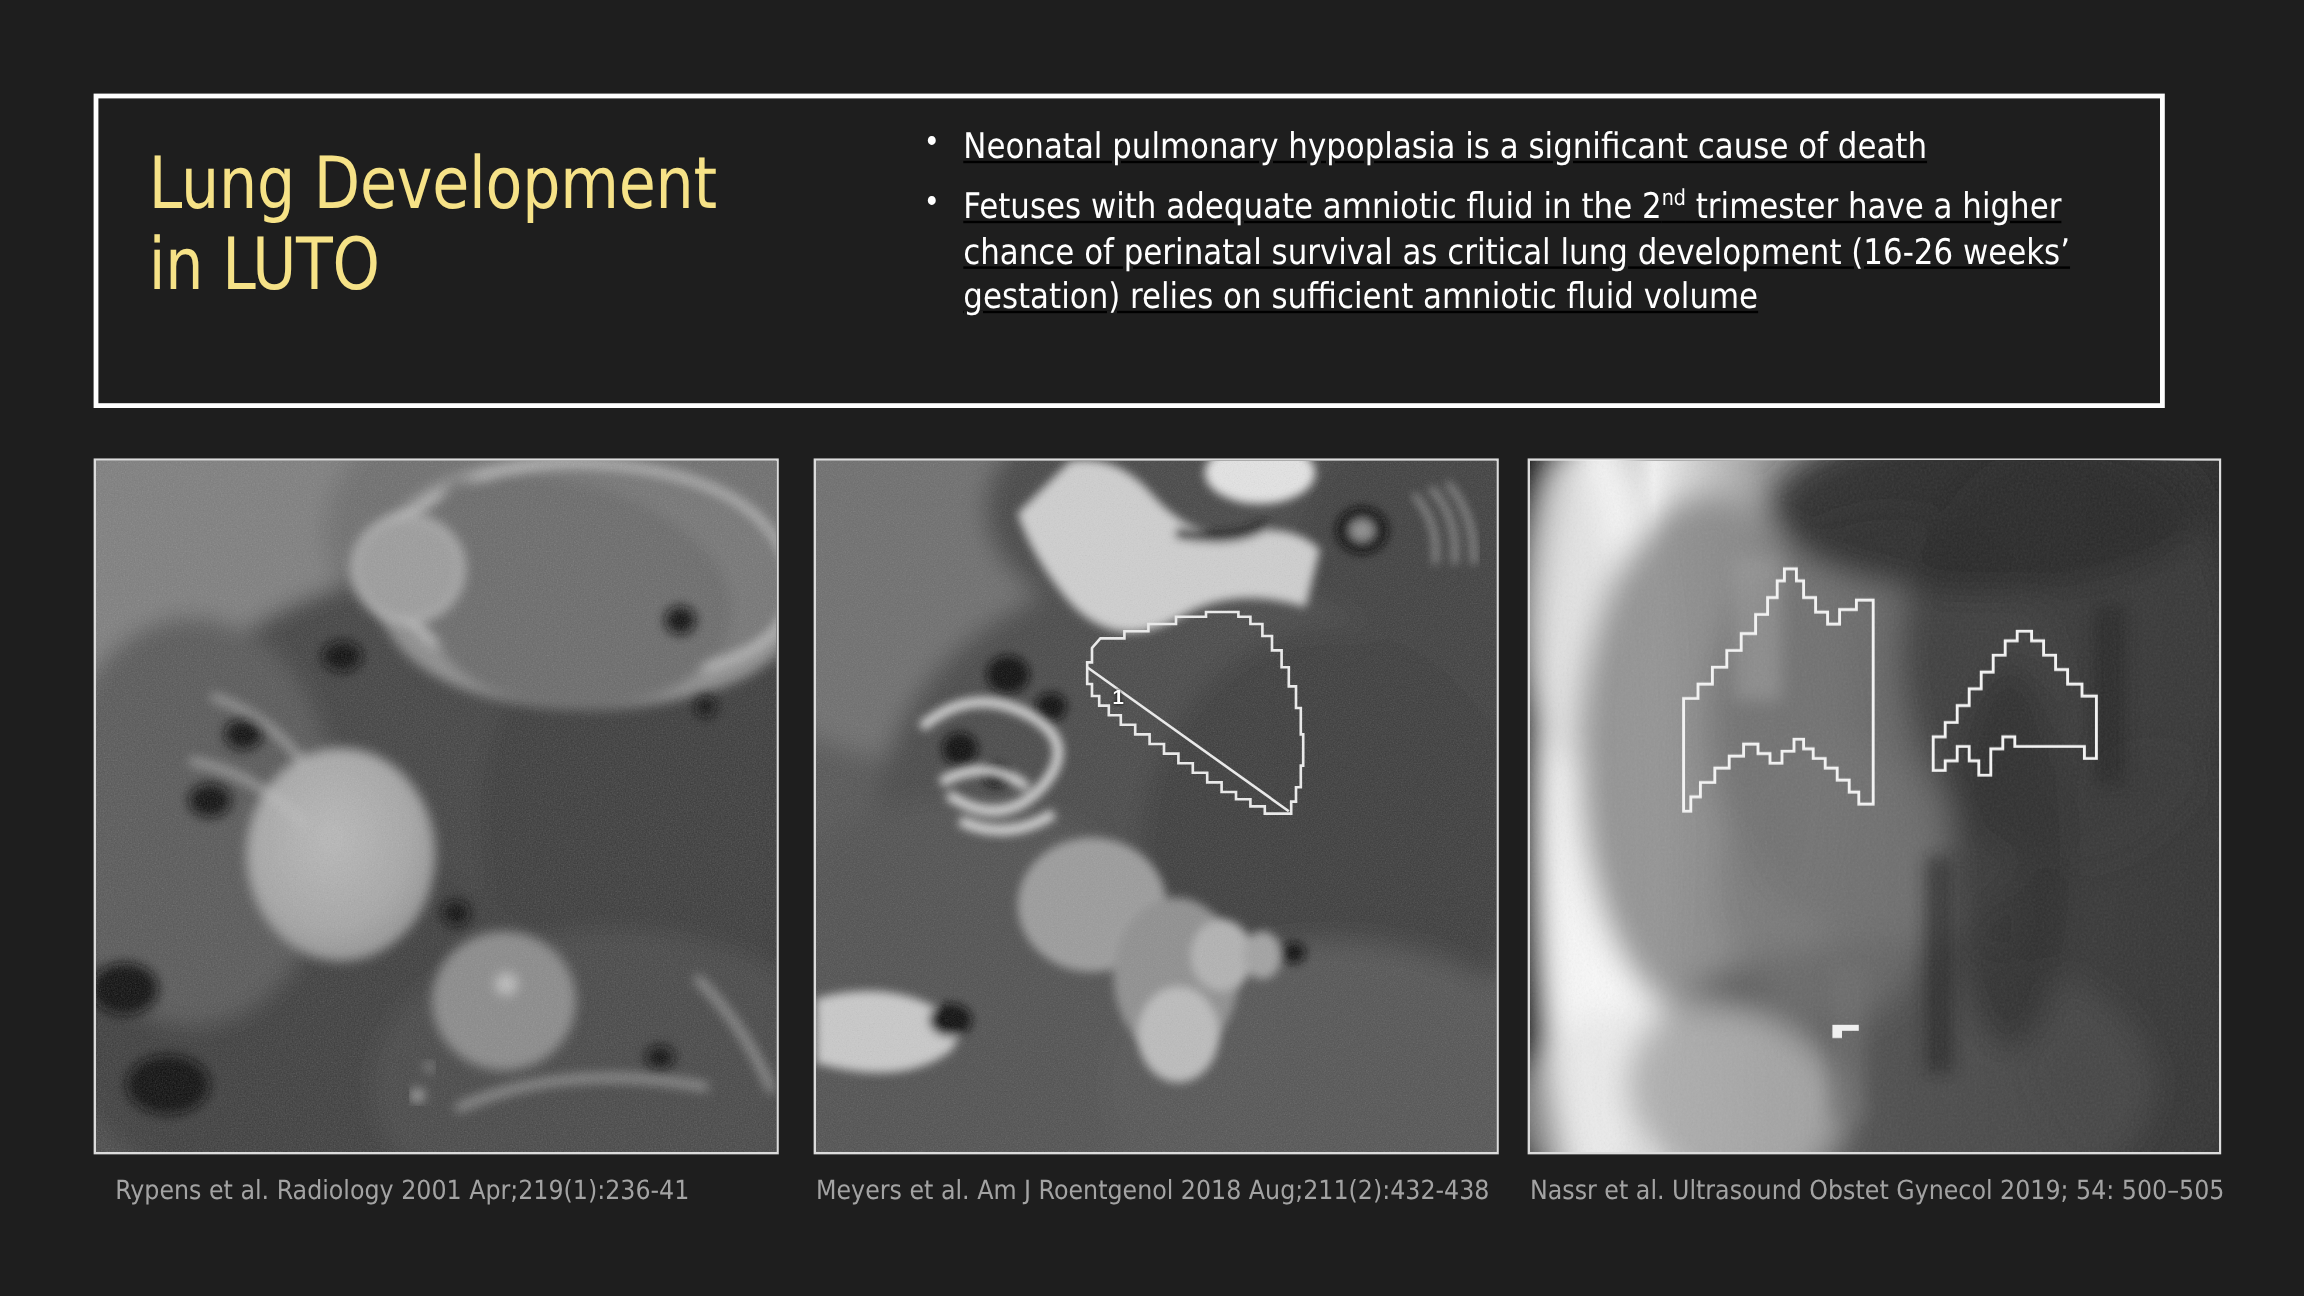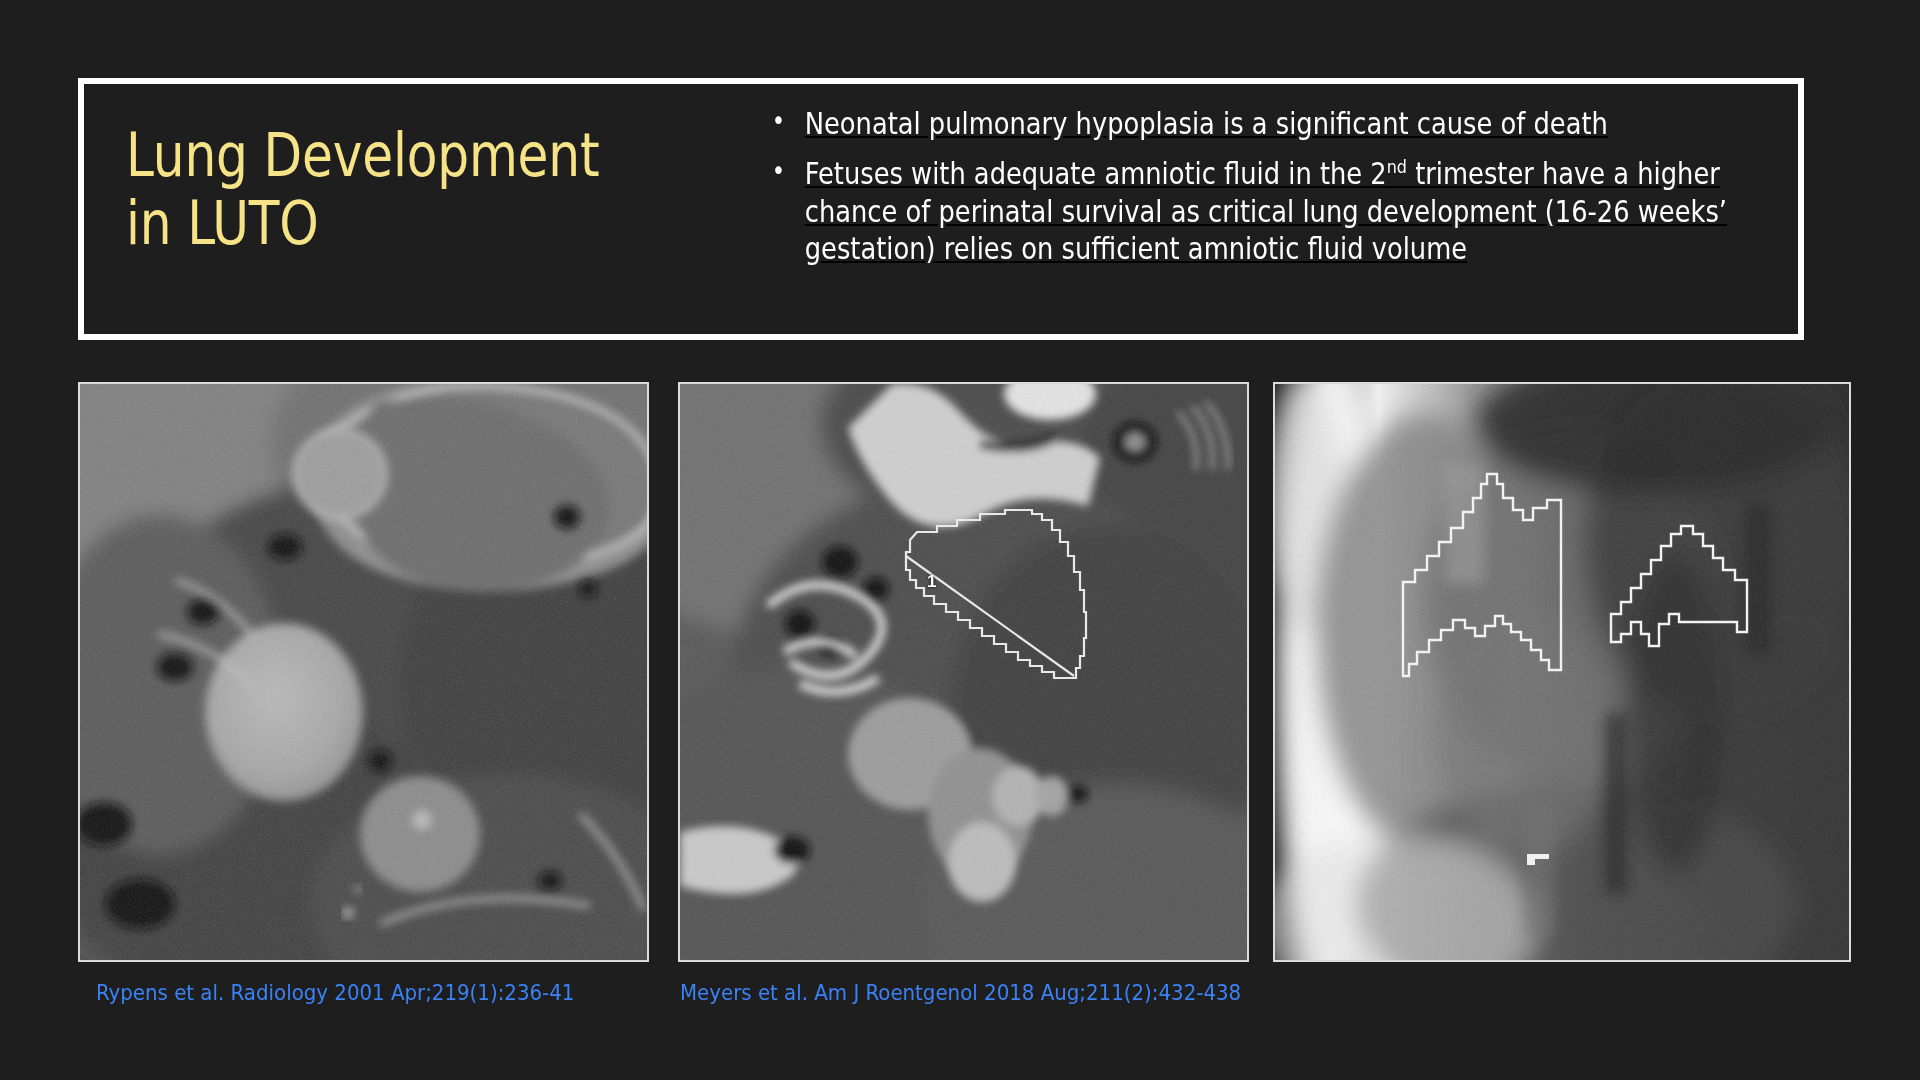--- a/index.html
+++ b/index.html
@@ -23,21 +23,21 @@
     background: #1e1e1e;
   }
 
   
   .header-box {
     position: absolute;
     left: 78px;
     top: 78px;
     width: 1726px;
     height: 262px;
-    border: 6px solid #ffffff;
+    border: 4px solid #ffffff;
     box-sizing: border-box;
     display: flex;
     flex-direction: row;
     align-items: flex-start;
   }
 
   .title-col {
     width: 680px;
     flex: 0 0 680px;
     padding: 38px 0 0 42px;
@@ -119,21 +119,21 @@
     width: 100%;
     height: 580px;
     border: 2px solid #dcdcdc;
     box-sizing: border-box;
     overflow: hidden;
     background: #000;
   }
 
   .fig-caption {
     margin-top: 18px;
-    color: #3b82f6;
+    color: #a3a3a3;
     font-size: 22px;
     line-height: 1.2;
     font-family: "DejaVu Sans Condensed", "Liberation Sans Narrow", "Liberation Sans", sans-serif;
     white-space: nowrap;
   }
   .fig-1 .fig-caption { padding-left: 18px; }
   .fig-2 .fig-caption { padding-left: 2px; }
   .fig-3 .fig-caption { padding-left: 2px; }
 
   .mri-canvas, .us-canvas {
@@ -428,16 +428,17 @@
                      L462 248 L462 238 L404 238 L404 230 L394 230 L394 240 L384 240
                      L384 262 L374 262 L374 250 L366 250 L366 238 L356 238 L356 250
                      L346 250 L346 258 Z"></path>
           </g>
 
           <g fill="#f0f0f0">
             <path d="M252 470 l22 0 l0 5 l-14 0 l0 6 l-8 0 z"></path>
           </g>
         </svg>
       </div>
+      <div class="fig-caption">Nassr et al. Ultrasound Obstet Gynecol 2019; 54: 500–505</div>
     </div>
 
   </div>
 </div>
 
 </body></html>

